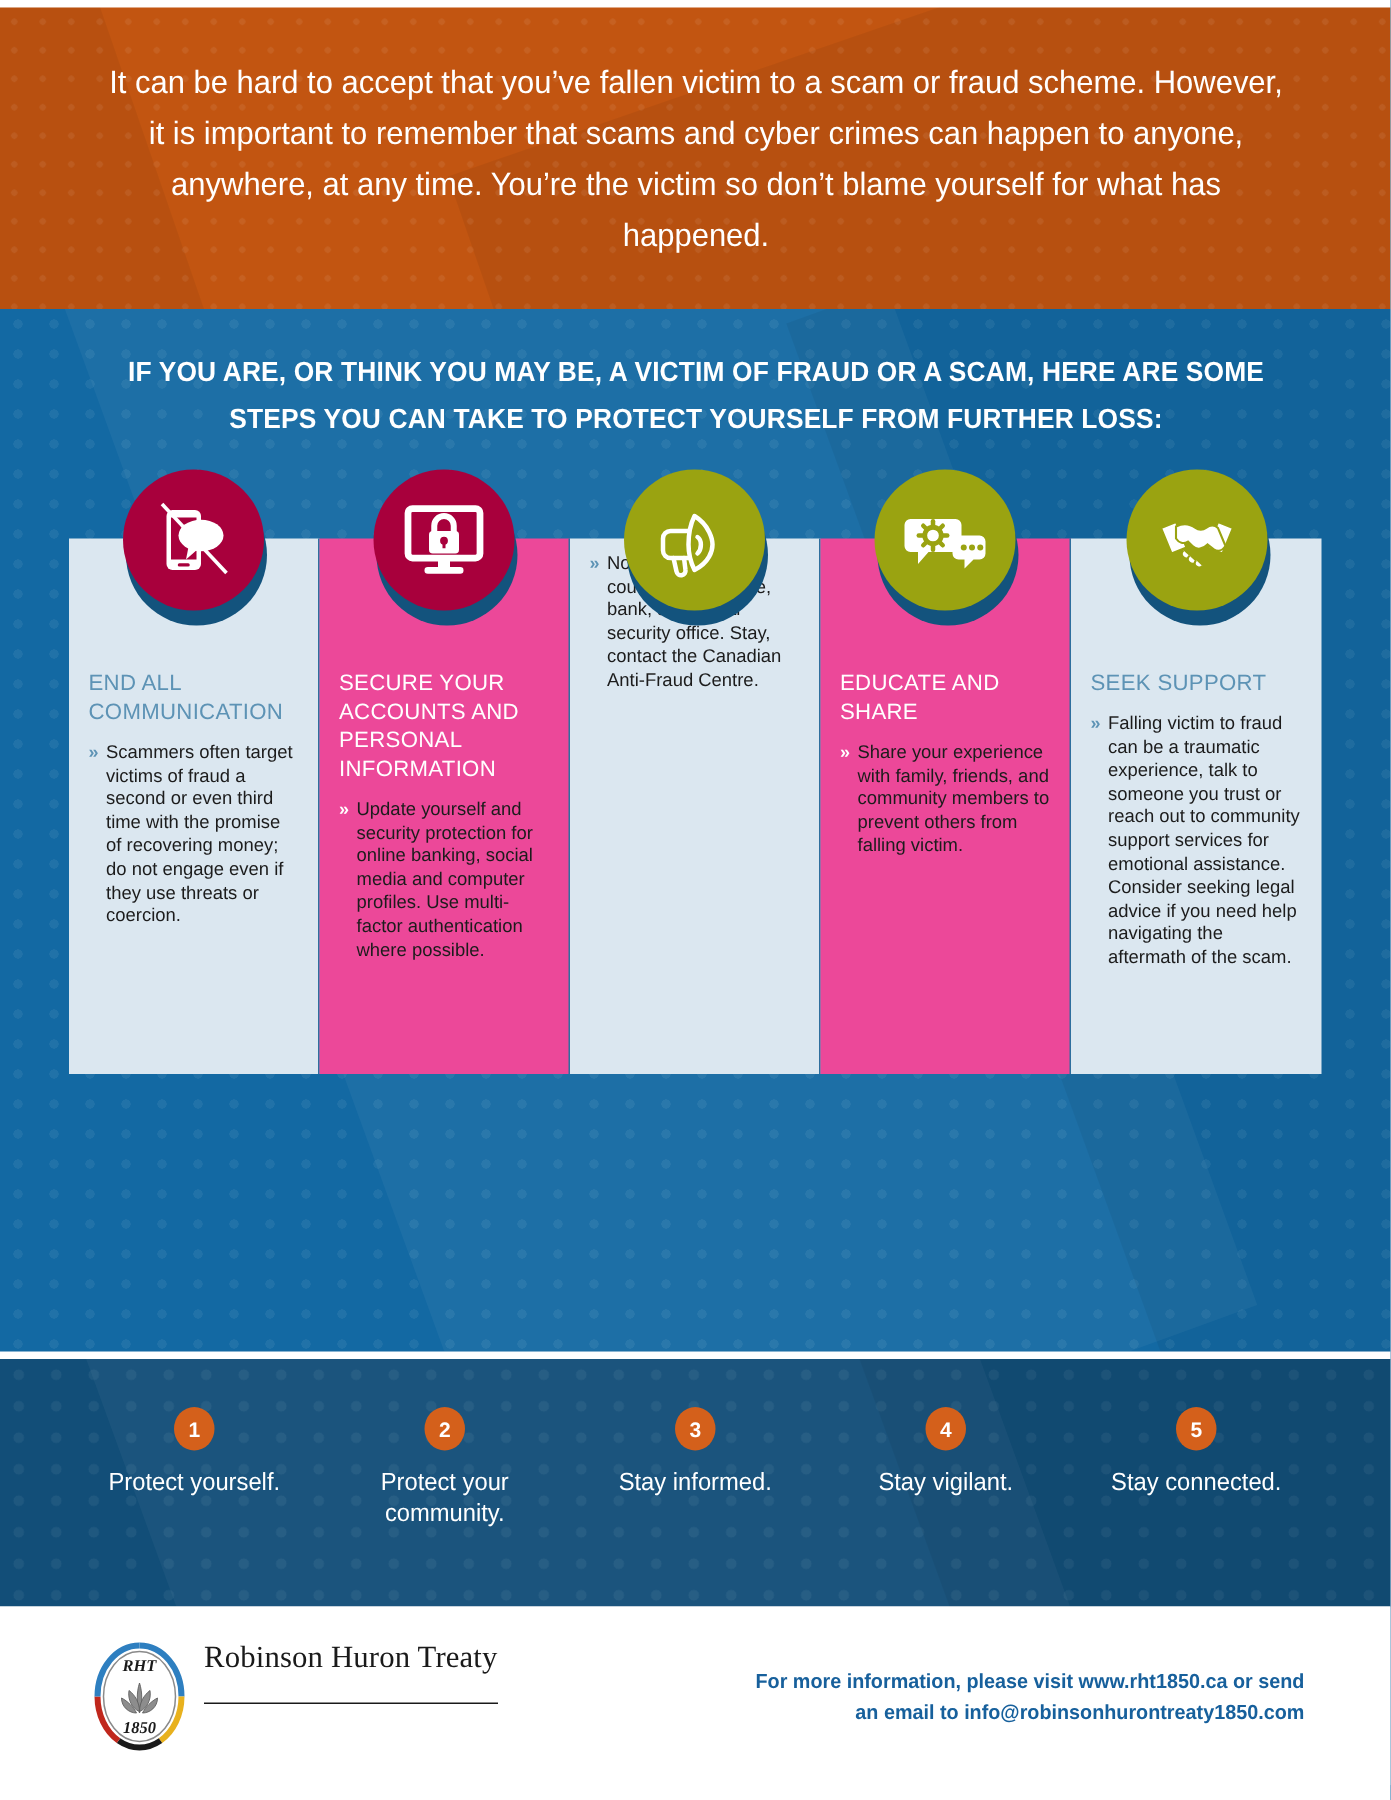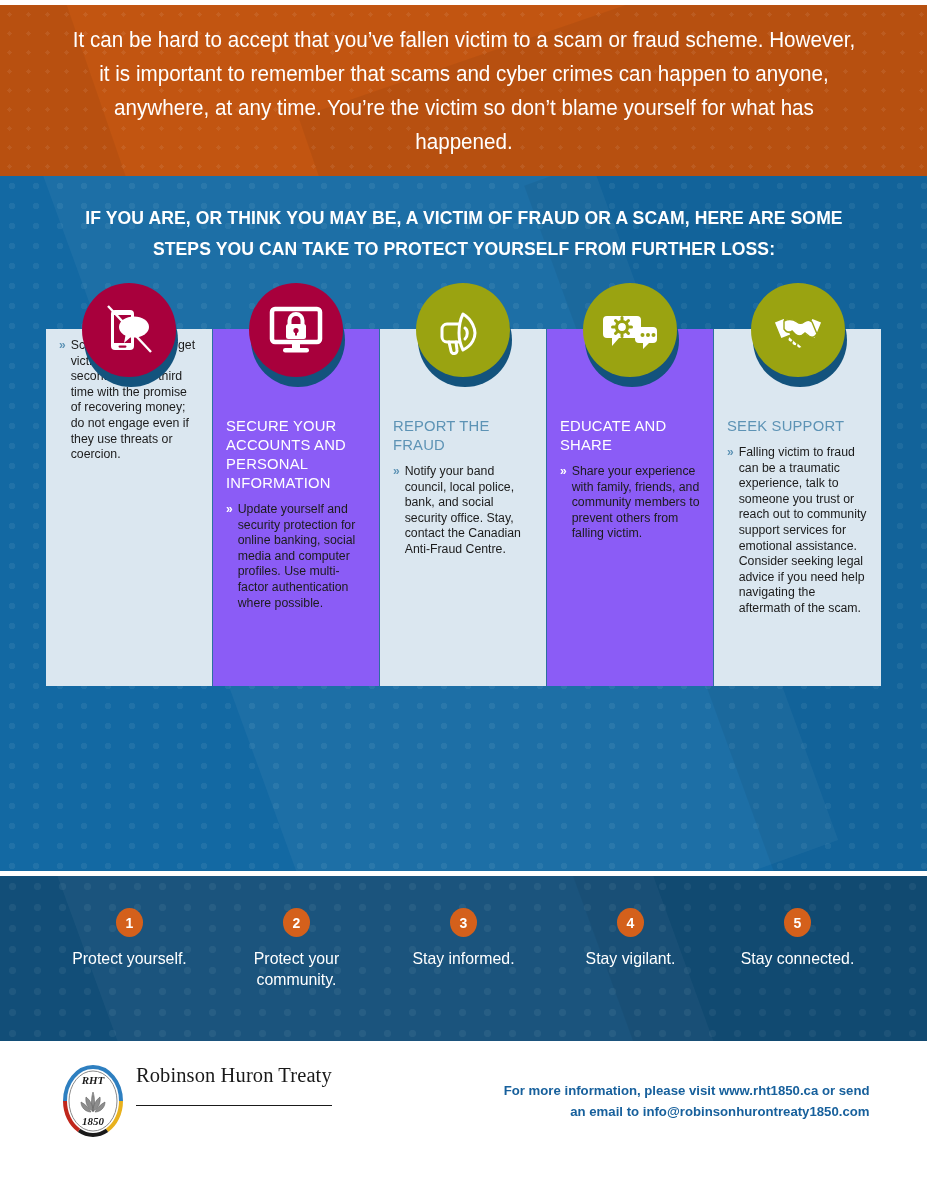--- a/index.html
+++ b/index.html
@@ -35,21 +35,21 @@
     color:#ffffff;font-size:40px;font-weight:bold;
     letter-spacing:-0.4px;
     font-family:"Liberation Sans", sans-serif;
     text-shadow:0 1px 0 rgba(0,0,0,.12);
     transform:scaleX(.93);transform-origin:left center;
   }
   .rule-white{height:5px;background:#ffffff;width:100%;}
 
   
   .orange{
-    position:relative;height:171px;width:100%;
+    position:relative;height:201px;width:100%;
     background:#c25511;overflow:hidden;
     display:flex;align-items:center;justify-content:center;
   }
   .orange .dots{
     position:absolute;inset:0;
     background-image:radial-gradient(circle, rgba(255,255,255,0.07) 2px, transparent 2.2px);
     background-size:19px 19px;
   }
   .orange .diag{
     position:absolute;top:-60px;left:330px;width:1000px;height:360px;
@@ -101,21 +101,21 @@
     display:flex;
   }
   .card{
     position:relative;
     width:167px;box-sizing:border-box;
     border-right:1px solid #2e6f9e;
     padding:0 13px;
   }
   .card:last-child{border-right:none;}
   .card.light{background:#dbe7f0;}
-  .card.mid{background:#8b5cf6;}
+  .card.mid{background:#ec4899;}
   .card-title{
     margin-top:88px;
     font-size:14.8px;line-height:19px;font-weight:normal;
     letter-spacing:.2px;
     text-transform:uppercase;
   }
   .card.light .card-title{color:#5d93b5;}
   .card.mid .card-title{color:#ffffff;}
   .card-body{
     margin-top:9px;
@@ -229,20 +229,21 @@
             <svg width="60" height="60" viewBox="0 0 60 60">
               <rect x="12" y="10" width="23" height="40" rx="4" fill="#ffffff"></rect>
               <rect x="15" y="15" width="17" height="28" fill="#a8003c"></rect>
               <rect x="19.5" y="45.5" width="8" height="2.2" rx="1.1" fill="#a8003c"></rect>
               <ellipse cx="35" cy="27" rx="15" ry="10.5" fill="#ffffff"></ellipse>
               <path d="M27 33 L25 43 L33 36 Z" fill="#ffffff"></path>
               <line x1="9" y1="6" x2="52" y2="52" stroke="#ffffff" stroke-width="2.4"></line>
             </svg>
           </div>
         </div>
+        <div class="card-title">END ALL COMMUNICATION</div>
         <div class="card-body">
           <span class="chev">»</span>
           <span class="card-text">Scammers often target victims of fraud a second or even third time with the promise of recovering money; do not engage even if they use threats or coercion.</span>
         </div>
       </div>
 
       <div class="card mid">
         <div class="icon-circle">
           <div class="icon-shadow"></div>
           <div class="icon-face crimson">
@@ -271,21 +272,20 @@
             <svg width="60" height="60" viewBox="0 0 60 60">
               <g fill="none" stroke="#ffffff" stroke-width="3" stroke-linejoin="round" stroke-linecap="round">
                 <path d="M30 14 C40 20 42 30 42 33 C42 37 40 45 30 50 C27 44 26 38 26 33 C26 27 27 20 30 14 Z"></path>
                 <path d="M26 24 H14 a5 5 0 0 0 -5 5 v8 a5 5 0 0 0 5 5 h12"></path>
                 <path d="M16 42 l2 9 a3 3 0 0 0 6 -1 l-1 -8"></path>
                 <path d="M32 28 c3 2 3 8 0 11"></path>
               </g>
             </svg>
           </div>
         </div>
-        <div class="card-title">REPORT THE FRAUD</div>
         <div class="card-body">
           <span class="chev">»</span>
           <span class="card-text">Notify your band council, local police, bank, and social security office. Stay, contact the Canadian Anti-Fraud Centre.</span>
         </div>
       </div>
 
       <div class="card mid">
         <div class="icon-circle">
           <div class="icon-shadow"></div>
           <div class="icon-face olive">

